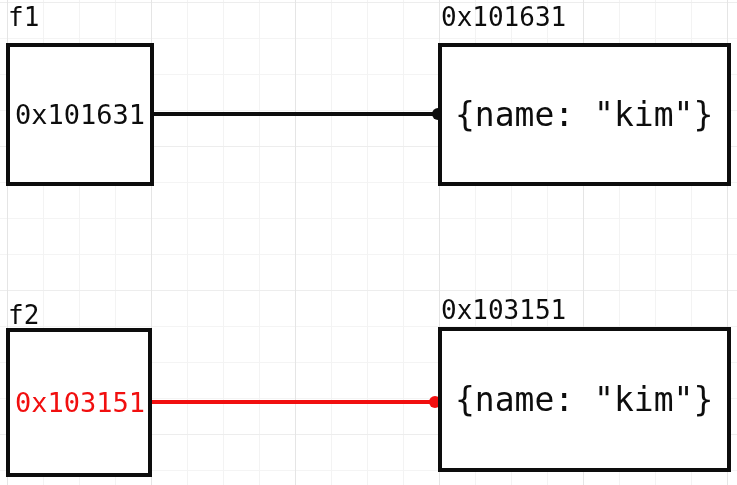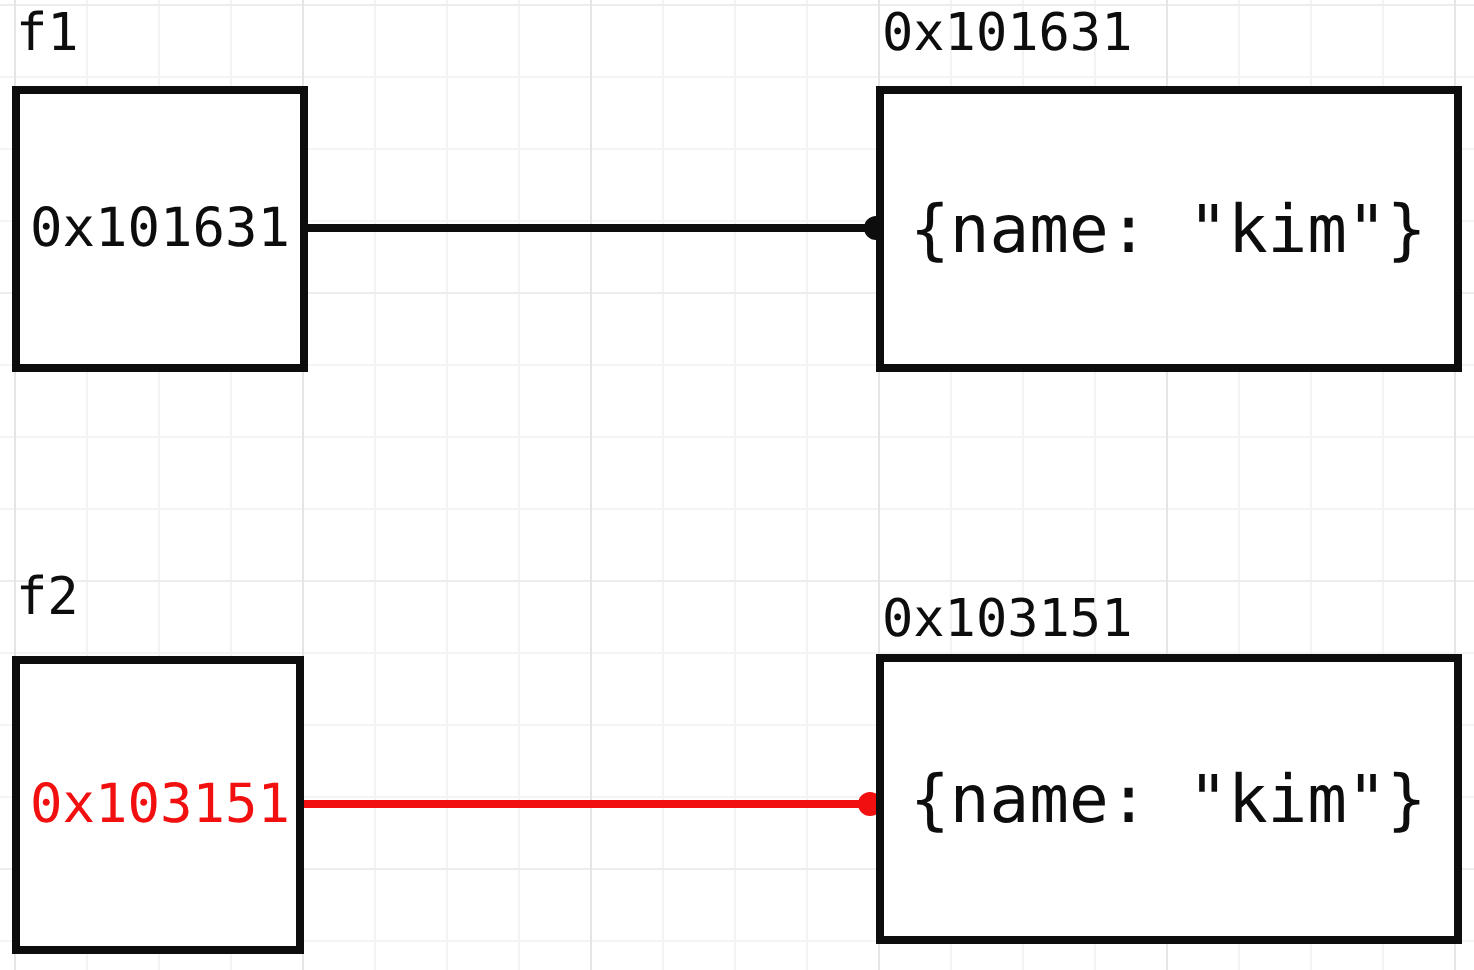--- a/index.html
+++ b/index.html
@@ -55,21 +55,21 @@
 
   <div class="shape-label" style="left:441px; top:2px;">0x101631</div>
 
   <div class="box obj-box" style="left:438px; top:43px; width:293px; height:143px;">
     <span class="value">{name: "kim"}</span>
   </div>
 
   <div class="connector" style="left: 150px; top: 400px; width: 288px; background-color: rgb(241, 15, 15);"></div>
   <div class="dot" style="left: 429px; top: 396px; background-color: rgb(241, 15, 15);"></div>
 
-  <div class="shape-label" style="left:8px; top:284px;">f2</div>
+  <div class="shape-label" style="left:8px; top:300px;">f2</div>
 
   <div class="box var-box" style="left:6px; top:328px; width:146px; height:149px;">
     <span class="value" style="color: rgb(241, 15, 15);">0x103151</span>
   </div>
 
   <div class="shape-label" style="left:441px; top:295px;">0x103151</div>
 
   <div class="box obj-box" style="left:438px; top:327px; width:293px; height:145px;">
     <span class="value">{name: "kim"}</span>
   </div>

